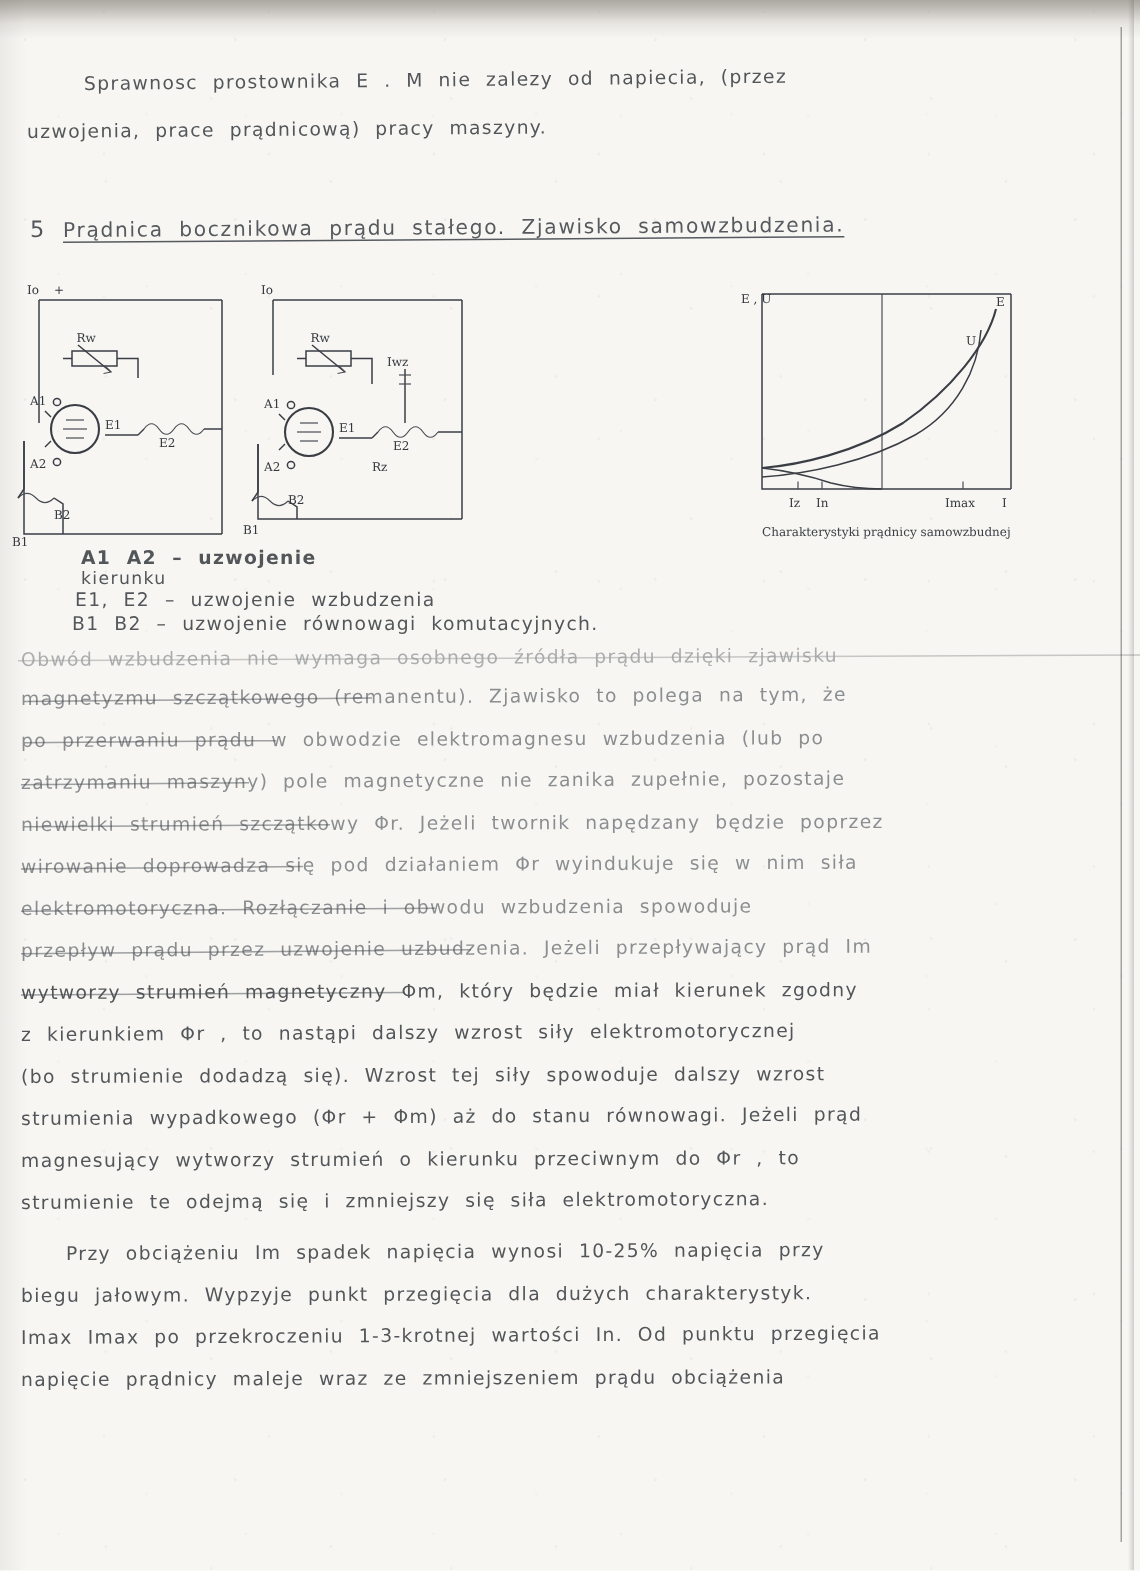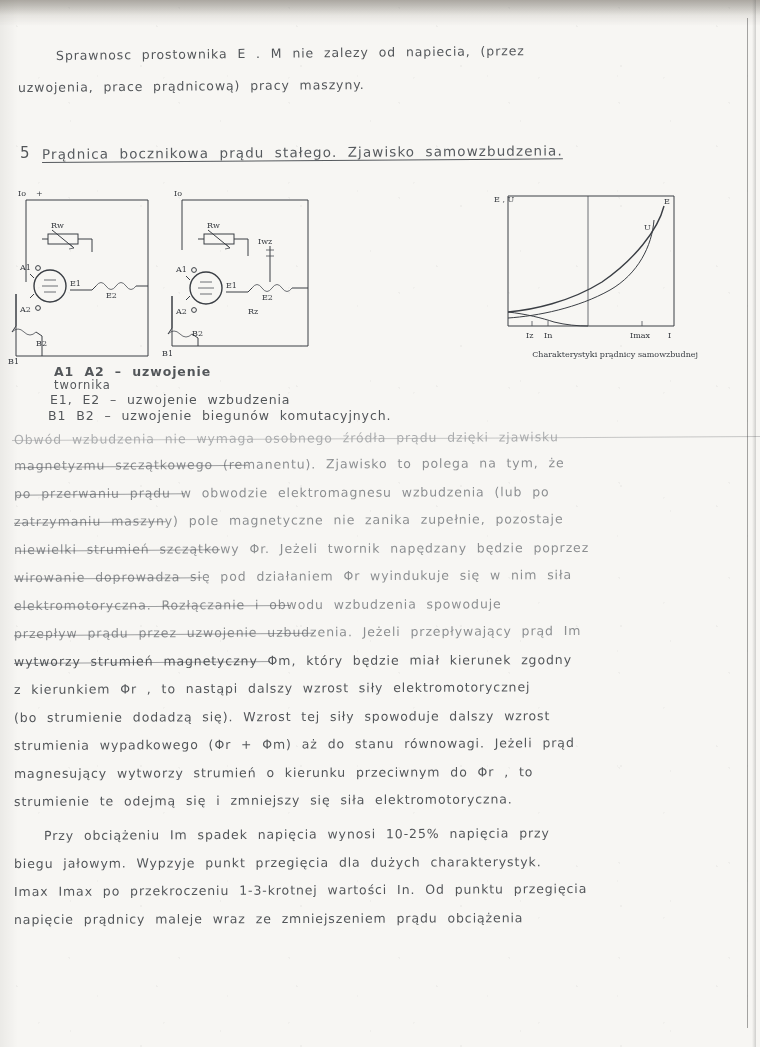--- a/index.html
+++ b/index.html
@@ -234,26 +234,26 @@
       <text class="lbl" x="2" y="12">E , U</text>
       <text class="lbl" x="172" y="14">E</text>
       <text class="lbl" x="152" y="40">U</text>
       <text class="lbl" x="34" y="148">Iz</text>
       <text class="lbl" x="52" y="148">In</text>
       <text class="lbl" x="138" y="148">Imax</text>
       <text class="lbl" x="176" y="148">I</text>
     </svg>
   </div>
 
-  <div class="cap big" style="left:508px;top:350px;width:190px;text-align:right;">Charakterystyki prądnicy samowzbudnej</div>
+  <div class="cap big" style="left:508px;top:350px;width:190px;text-align:left;">Charakterystyki prądnicy samowzbudnej</div>
 
   <div class="hw l" style="left:54px;top:364px;font-weight:bold;">A1 A2 – uzwojenie</div>
-  <div class="hw l" style="left:54px;top:378px;font-size:11.5px;">                twornika</div>
+  <div class="hw l" style="left:54px;top:378px;font-size:11.5px;">                kierunku</div>
   <div class="hw l" style="left:50px;top:392px;">E1, E2 – uzwojenie wzbudzenia</div>
-  <div class="hw l" style="left:48px;top:408px;">B1 B2 – uzwojenie biegunów komutacyjnych.</div>
+  <div class="hw l" style="left:48px;top:408px;">B1 B2 – uzwojenie równowagi komutacyjnych.</div>
 
   <div class="hw l lighter struck" style="left:14px;top:432px;transform:rotate(-0.3deg);">Obwód  wzbudzenia  nie  wymaga  osobnego  źródła  prądu  dzięki  zjawisku</div>
   <div class="hw l light" style="left:14px;top:458px;transform:rotate(-0.3deg);">magnetyzmu  szczątkowego  (remanentu).  Zjawisko  to  polega  na  tym, że</div>
   <div class="hw l light" style="left:14px;top:486px;transform:rotate(-0.2deg);">po  przerwaniu  prądu  w  obwodzie  elektromagnesu  wzbudzenia  (lub  po</div>
   <div class="hw l light" style="left:14px;top:514px;transform:rotate(-0.3deg);">zatrzymaniu  maszyny)  pole  magnetyczne  nie  zanika  zupełnie, pozostaje</div>
   <div class="hw l light" style="left:14px;top:542px;transform:rotate(-0.2deg);">niewielki  strumień  szczątkowy  Φr.  Jeżeli  twornik  napędzany  będzie  poprzez</div>
   <div class="hw l light" style="left:14px;top:570px;transform:rotate(-0.3deg);">wirowanie  doprowadza  się  pod  działaniem  Φr  wyindukuje  się  w  nim  siła</div>
   <div class="hw l light" style="left:14px;top:598px;transform:rotate(-0.2deg);">elektromotoryczna.  Rozłączanie  i  obwodu  wzbudzenia  spowoduje</div>
   <div class="hw l light" style="left:14px;top:626px;transform:rotate(-0.3deg);">przepływ  prądu  przez  uzwojenie  uzbudzenia.  Jeżeli  przepływający  prąd  Im</div>
   <div class="hw l" style="left:14px;top:654px;transform:rotate(-0.2deg);">wytworzy  strumień  magnetyczny  Φm,  który  będzie  miał  kierunek  zgodny</div>

